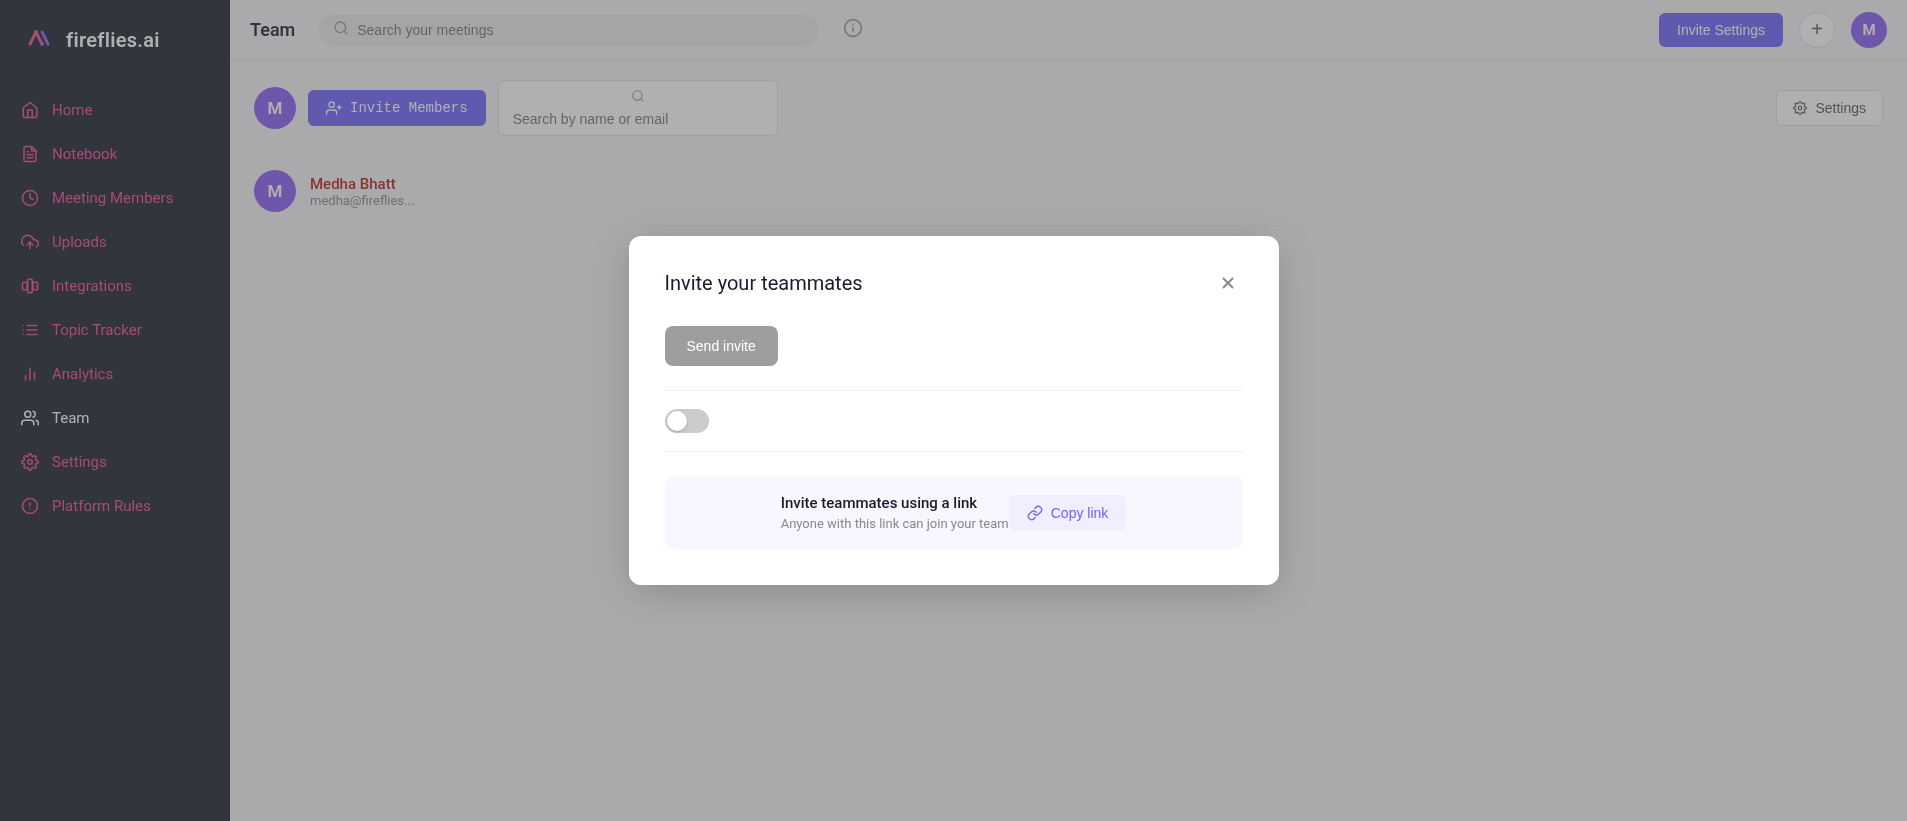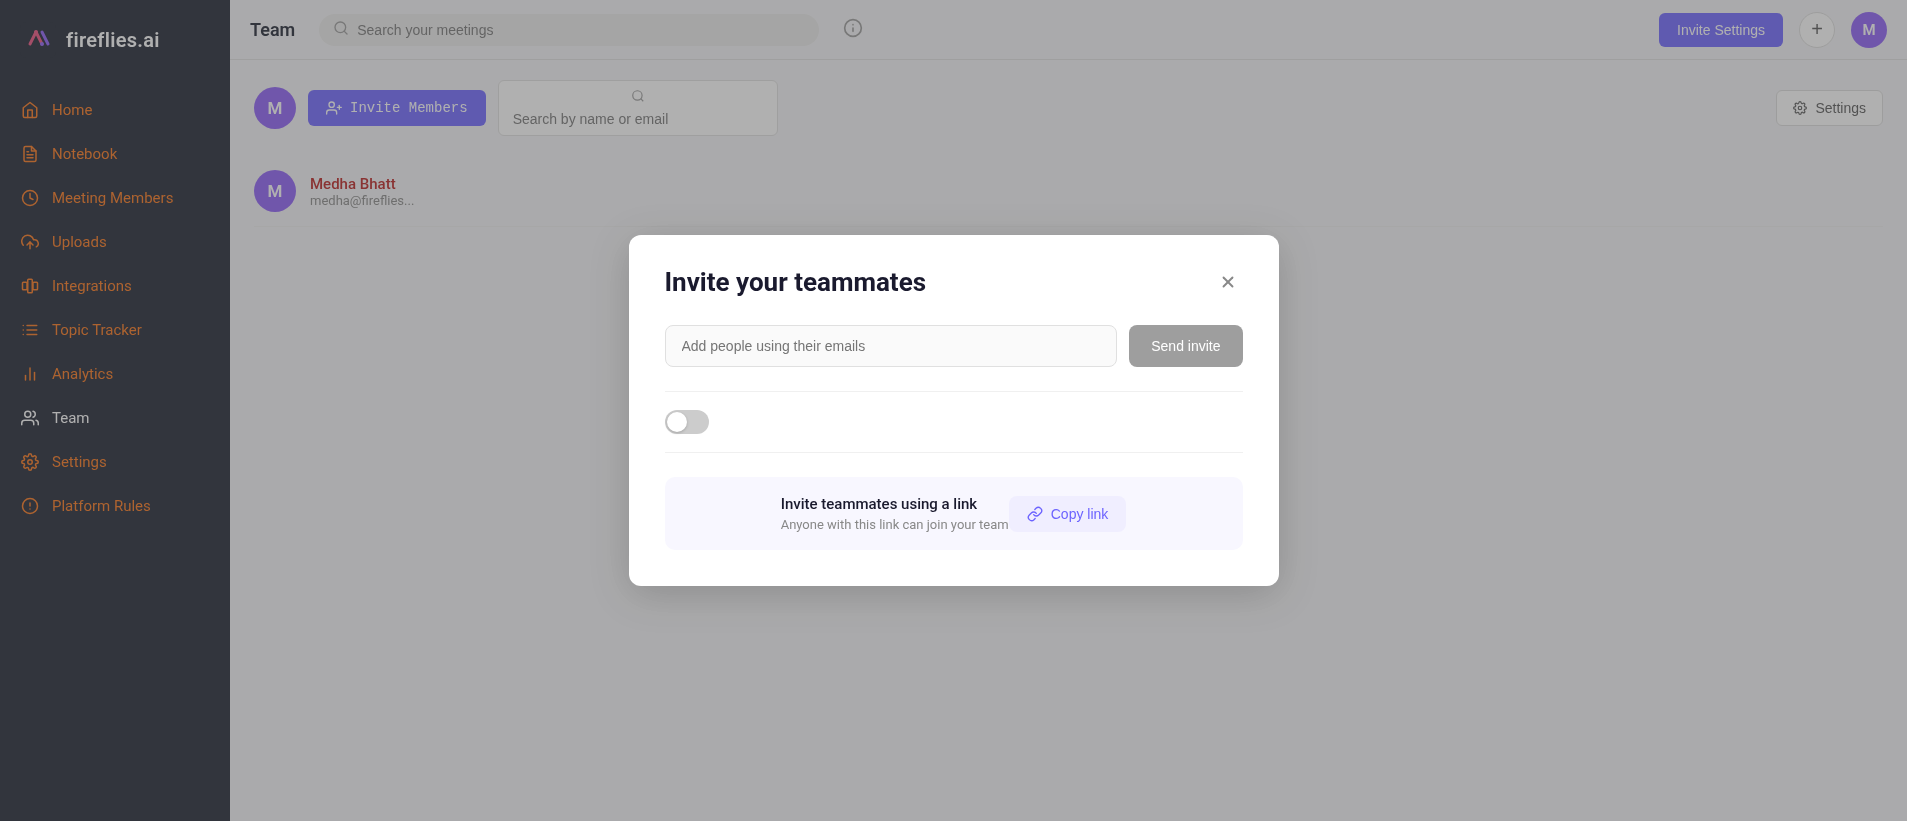--- a/index.html
+++ b/index.html
@@ -36,21 +36,21 @@
       display: flex;
       flex-direction: column;
       padding: 8px 0;
       flex: 1;
     }
     .nav-item {
       display: flex;
       align-items: center;
       gap: 12px;
       padding: 12px 20px;
-      color: #f97316;
+      color: #ec4899;
       font-size: 15px;
       cursor: pointer;
       transition: background 0.15s;
       text-decoration: none;
     }
     .nav-item.active { color: #ffffff; }
     .nav-icon {
       width: 20px;
       height: 20px;
       display: flex;
@@ -249,22 +249,22 @@
       position: relative;
       box-shadow: 0 8px 40px rgba(0,0,0,0.18);
     }
     .modal-header {
       display: flex;
       align-items: center;
       justify-content: space-between;
       margin-bottom: 28px;
     }
     .modal-title {
-      font-size: 26px;
-      font-weight: 700;
+      font-size: 20px;
+      font-weight: 400;
       color: #1a1a2e;
     }
     .modal-close {
       width: 30px;
       height: 30px;
       border-radius: 50%;
       border: none;
       background: transparent;
       color: #888;
       font-size: 20px;
@@ -562,21 +562,20 @@
       <span class="modal-title">Invite your teammates</span>
       <button class="modal-close">
         <svg width="18" height="18" viewBox="0 0 24 24" fill="none" stroke="currentColor" stroke-width="2.5" stroke-linecap="round">
             <line x1="18" y1="6" x2="6" y2="18"></line>
             <line x1="6" y1="6" x2="18" y2="18"></line>
           </svg>
       </button>
     </div>
 
     <div class="email-row">
-      <input class="email-input" type="email" placeholder="Add people using their emails" style="">
       <button class="send-invite-btn">Send invite</button>
     </div>
 
     <div class="toggle-row">
       <div class="toggle-switch"></div>
     </div>
 
     <div class="invite-link-section">
       <div class="invite-link-text">
         <span class="invite-link-title">Invite teammates using a link</span>

